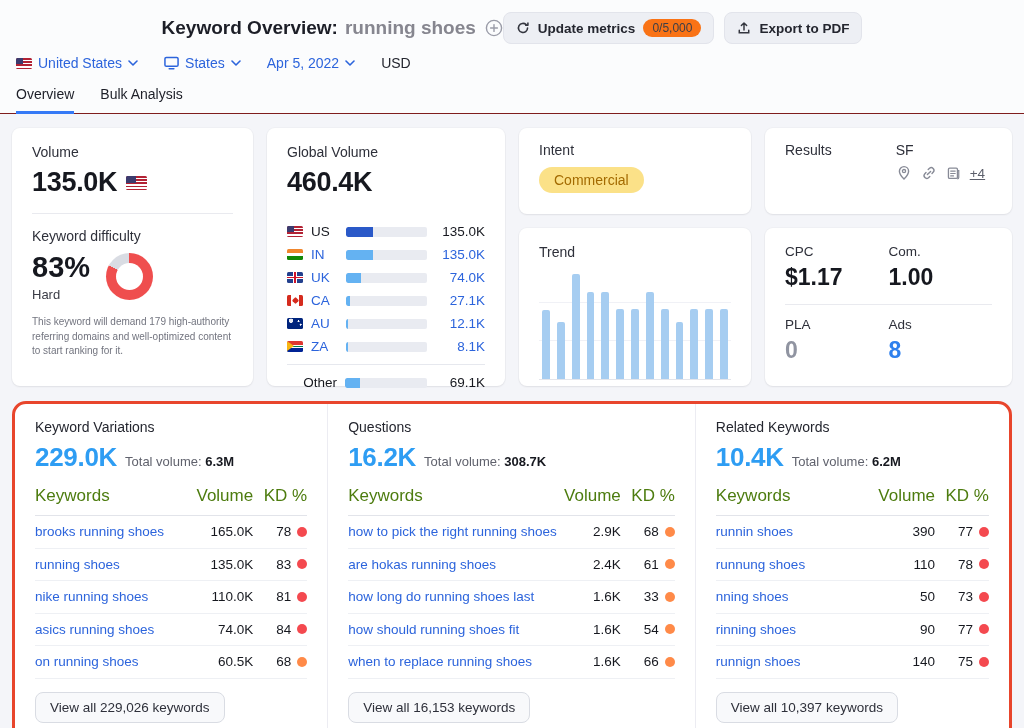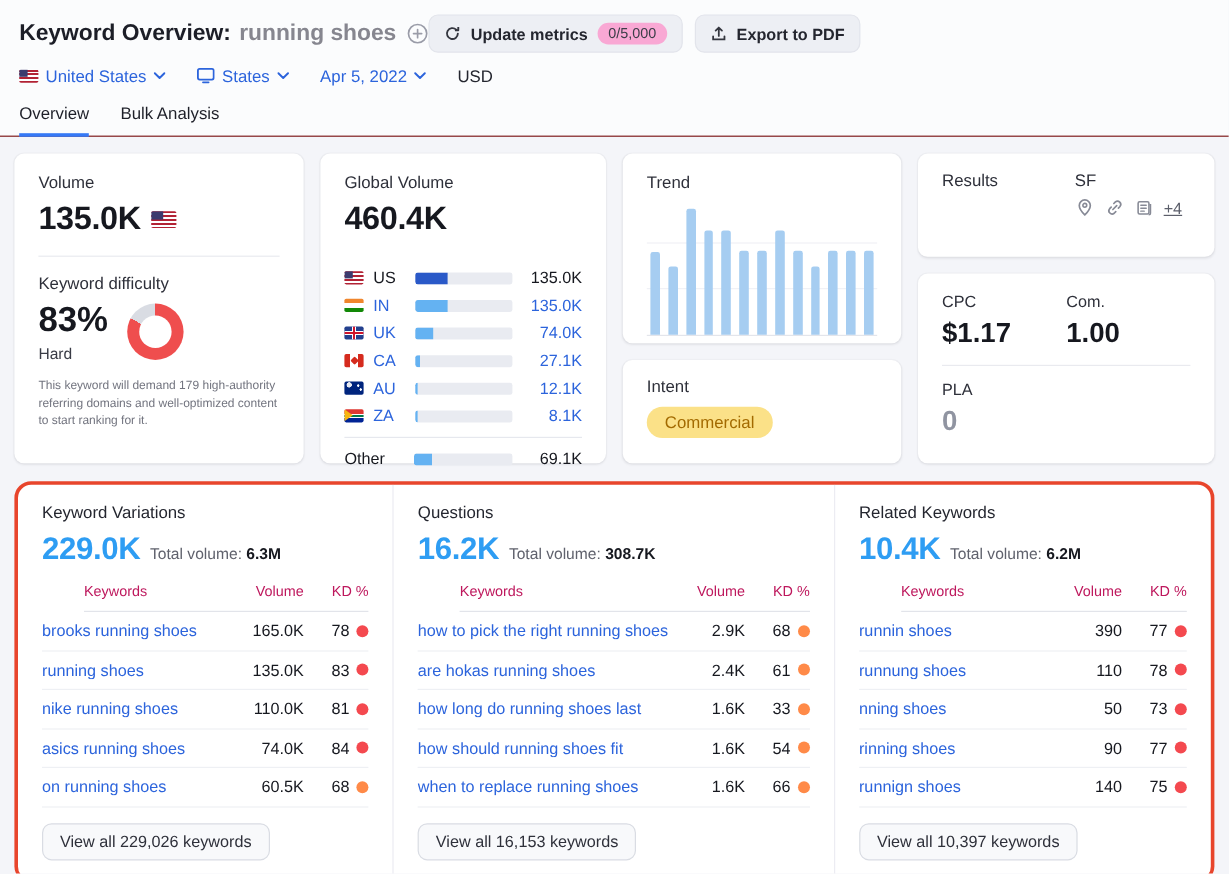--- a/index.html
+++ b/index.html
@@ -1,31 +1,31 @@
 <!DOCTYPE html>
 <html><head>
 <meta charset="utf-8">
 <style>
   * { box-sizing: border-box; margin: 0; padding: 0; }
   html,body { width:1024px; height:728px; }
   body { font-family:"Liberation Sans", sans-serif; background:#f4f5f9; color:#1a1c25; overflow:hidden; }
 
   
   .topbar { background:#fbfcfd; padding:12px 16px 0; }
-  .title-row { display:flex; justify-content:flex-start; align-items:center; }
+  .title-row { display:flex; justify-content:center; align-items:center; }
   .title { display:flex; align-items:center; gap:7px; font-size:19px; }
   .title .t-bold { font-weight:700; color:#1c1e27; }
   .title .t-kw { font-weight:600; color:#86868f; }
   .plus-circle { display:inline-flex; color:#9a9ca8; margin-left:2px; }
   .hdr-buttons { display:flex; gap:10px; }
   .btn-gray { display:flex; align-items:center; gap:8px; background:#edeff4; border:1px solid #e2e4eb;
               border-radius:8px; padding:6px 12px; font-size:13.5px; font-weight:700; color:#24262f; cursor:pointer;
               font-family:inherit; }
   .btn-gray svg { color:#34363f; }
-  .pill { background:#f9a8d4; border-radius:999px; padding:2px 9px; font-size:12px; font-weight:500; color:#3c3e48; }
+  .pill { background:#f97316; border-radius:999px; padding:2px 9px; font-size:12px; font-weight:500; color:#3c3e48; }
 
   .filters { display:flex; align-items:center; gap:26px; margin-top:11px; font-size:14px; }
   .filter { color:#2c64dc; display:flex; gap:6px; align-items:center; cursor:pointer; }
   .filter svg { color:#2c64dc; }
   .currency { color:#24262f; }
 
   .tabs { display:flex; gap:26px; margin-top:15px; font-size:14px; border-bottom:1px solid #7f1d1d;
           margin-left:-16px; margin-right:-16px; padding-left:16px; }
   .tab { padding-bottom:9px; cursor:pointer; color:#1d1f28; border-bottom:3px solid transparent; margin-bottom:-1px; }
   .tab.active { border-bottom-color:#3579f6; font-weight:400; }
@@ -116,22 +116,22 @@
   
   .highlight { margin-top:15px; border:3px solid #e8452c; border-radius:14px; background:#fff; overflow:hidden; }
   .bottom-grid { display:grid; grid-template-columns:1fr 1fr 1fr; }
   .bcol { padding:15px 20px 16px; }
   .bcol:not(:last-child) { border-right:1px solid #ececf2; }
   .sec-title { font-size:14px; color:#24262f; }
   .sec-numrow { margin-top:7px; display:flex; align-items:baseline; gap:8px; }
   .sec-num { font-size:26px; font-weight:700; color:#2e9df3; letter-spacing:-.3px; }
   .sec-total { font-size:13px; color:#60626d; }
   .sec-total b { color:#16181f; }
-  .thead { display:flex; font-size:12px; color:#be185d; margin-top:13px; padding-bottom:9px;
-           border-bottom:1px solid #e2e4ea;margin-left:35px; }
+  .thead { display:flex; font-size:17px; color:#4d7c0f; margin-top:13px; padding-bottom:9px;
+           border-bottom:1px solid #e2e4ea; }
   .c-kw { flex:1; }
   .c-vol { width:64px; text-align:right; }
   .c-kd { width:54px; text-align:right; }
   .trow { display:flex; align-items:center; padding:8px 0 8.5px; border-bottom:1px solid #eef0f4; font-size:13.5px; }
   .trow a { color:#2c64dc; text-decoration:none; flex:1; white-space:nowrap; overflow:hidden;
             text-overflow:ellipsis; cursor:pointer; }
   .t-vol { width:64px; text-align:right; color:#16181f; flex:none; }
   .t-kd { width:54px; display:flex; justify-content:flex-end; align-items:center; gap:6px; color:#16181f; flex:none; }
   .dot { width:10px; height:10px; border-radius:50%; flex:none; }
   .viewall { margin-top:13px; background:#f8f9fb; border:1px solid #d9dce3; border-radius:8px;
@@ -276,51 +276,51 @@
           <div class="gv-row">
             <span class="flag flag-za"></span>
             <span class="gv-code link">ZA</span>
             <div class="gv-track">
               <div class="gv-fill" style="width: 2.5%; background: rgb(100, 178, 242);"></div>
             </div>
             <span class="gv-val link">8.1K</span>
           </div>
           <hr class="gv-div">
           <div class="gv-row">
-            <span class="gv-code" style="width: 50px;">Other</span>
+            <span class="gv-code" style="width: 50px; text-align: right;">Other</span>
             <div class="gv-track">
               <div class="gv-fill" style="width: 18%; background: rgb(100, 178, 242);"></div>
             </div>
             <span class="gv-val">69.1K</span>
           </div>
         </div>
     </div>
 
     <div class="col2">
+      <div class="card small-card">
+        <div class="clabel">Intent</div>
+        <span class="intent-badge">Commercial</span>
+      </div>
       <div class="card mid-card">
         <div class="clabel">Trend</div>
         <div class="trend-wrap">
             <div class="tbar" style="height: 66%;"></div>
             <div class="tbar" style="height: 54%;"></div>
             <div class="tbar" style="height: 100%;"></div>
             <div class="tbar" style="height: 83%;"></div>
             <div class="tbar" style="height: 83%;"></div>
             <div class="tbar" style="height: 67%;"></div>
             <div class="tbar" style="height: 67%;"></div>
             <div class="tbar" style="height: 83%;"></div>
             <div class="tbar" style="height: 67%;"></div>
             <div class="tbar" style="height: 54%;"></div>
             <div class="tbar" style="height: 67%;"></div>
             <div class="tbar" style="height: 67%;"></div>
             <div class="tbar" style="height: 67%;"></div>
           </div>
-      </div>
-      <div class="card small-card">
-        <div class="clabel">Intent</div>
-        <span class="intent-badge">Commercial</span>
       </div>
     </div>
 
     <div class="col2">
       <div class="card small-card two-col">
         <div>
           <div class="clabel">Results</div>
         </div>
         <div>
           <div class="clabel">SF</div>
@@ -359,20 +359,24 @@
             <div class="mini-label">Com.</div>
             <div class="mini-val">1.00</div>
           </div>
         </div>
         <hr class="hdiv" style="margin:13px 0 12px">
         <div class="two-col" style="grid-template-columns:1fr 1fr">
           <div>
             <div class="mini-label">PLA</div>
             <div class="mini-val gray">0</div>
           </div>
+          <div>
+            <div class="mini-label">Ads</div>
+            <div class="mini-val blue">8</div>
+          </div>
         </div>
       </div>
     </div>
   </div>
 
   <div class="highlight">
     <div class="bottom-grid">
 
       <div class="bcol">
         <div class="sec-title">Keyword Variations</div>

